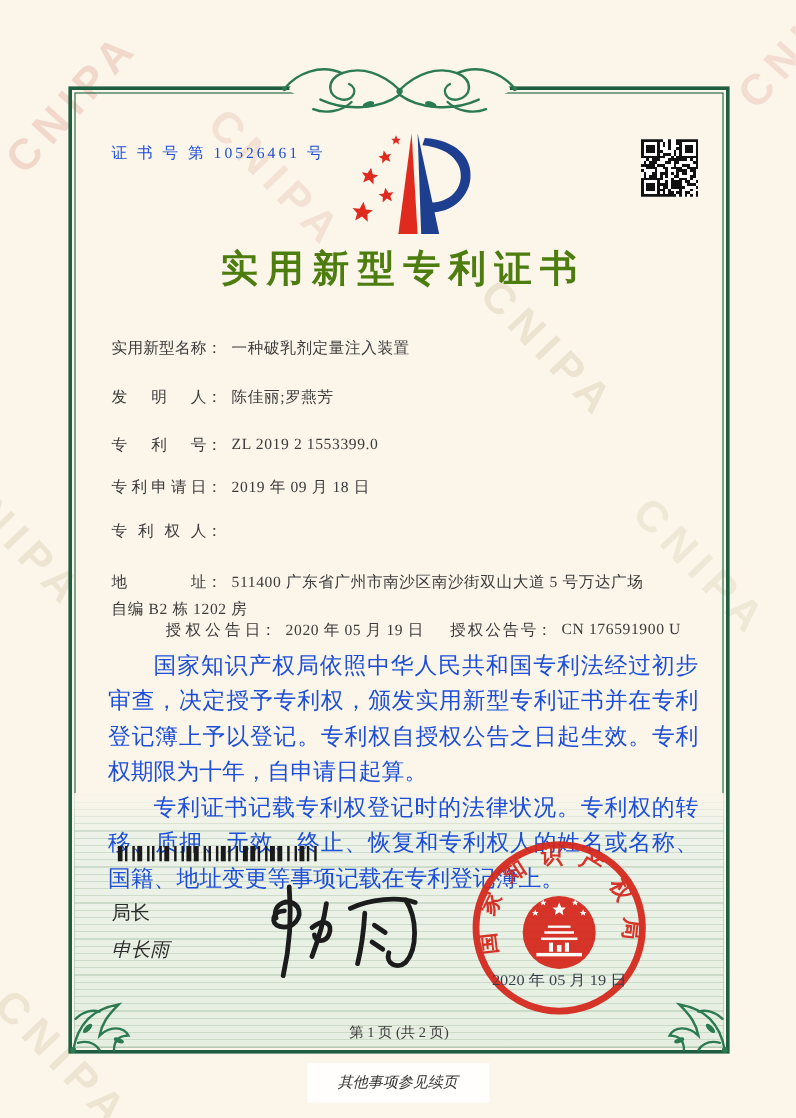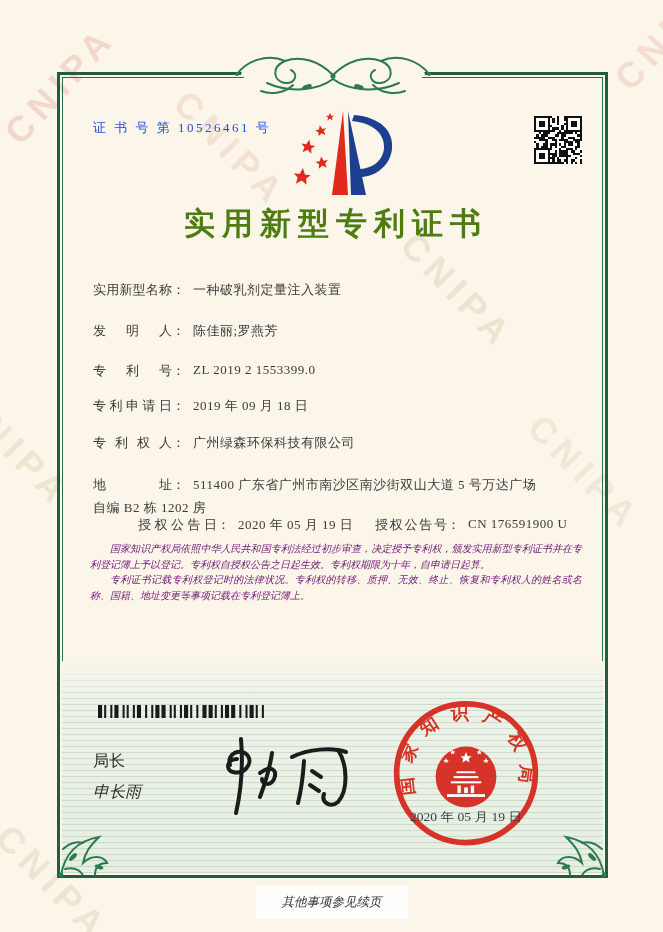--- a/index.html
+++ b/index.html
@@ -53,21 +53,21 @@
   .frow{position:absolute;left:0;display:flex;align-items:flex-start;white-space:nowrap;}
   .flabel{display:inline-block;width:79px;text-align:justify;text-align-last:justify;}
   .fcolon{display:inline-block;}
   .fvalue{display:inline-block;margin-left:8px;letter-spacing:0.5px;}
   .fvalue2{margin-top:5px;letter-spacing:0.5px;}
   .grant-no{position:absolute;left:237px;top:0;display:flex;white-space:nowrap;}
   .grant-no .flabel{width:72px;}
   
   .body-text{
     position:absolute;left:30px;top:466px;width:492px;z-index:2;
-    font-size:10px;font-style:italic;line-height:1.55;color:#701a75;
+    font-size:19px;line-height:1.55;color:#1d4ed8;
     text-align:justify;
   }
   .body-text p{margin:0;text-indent:2em;}
   
   .barcode{position:absolute;left:38px;top:630px;width:170px;height:13px;z-index:2;}
   .director{position:absolute;left:33px;top:676px;z-index:2;
     font-family:"Liberation Sans","DejaVu Sans",sans-serif;font-size:16px;color:#2c2c2c;}
   .director .name{margin-top:10px;font-style:italic;}
   .signature{position:absolute;left:140px;top:648px;z-index:2;}
   .seal{position:absolute;left:330px;top:622px;z-index:2;}
@@ -358,21 +358,20 @@
       <span class="fvalue">ZL 2019 2 1553399.0</span>
     </div>
     <div class="frow" style="top:116px">
       <span class="flabel">专利申请日</span>
         <span class="fcolon">：</span>
       <span class="fvalue">2019 年 09 月 18 日</span>
     </div>
     <div class="frow" style="top:153px">
       <span class="flabel">专利权人</span>
         <span class="fcolon">：</span>
-      <span class="fvalue">广州绿森环保科技有限公司</span>
     </div>
     <div class="frow" style="top:195px;display:block;">
       <div style="display:flex;white-space:nowrap;">
         <span class="flabel">地址</span>
           <span class="fcolon">：</span>
         <span class="fvalue">511400 广东省广州市南沙区南沙街双山大道 5 号万达广场</span>
       </div>
       <div class="fvalue2">自编 B2 栋 1202 房</div>
     </div>
     <div class="frow" style="top:235px;width:495px;margin-left:45px;">
@@ -466,15 +465,16 @@
           <rect x="71" y="93" width="3.6" height="8"></rect>
           <rect x="85" y="93" width="3.6" height="8"></rect>
           <rect x="78" y="95" width="4" height="6"></rect>
           <rect x="60" y="102" width="40" height="3"></rect>
         </g>
       </g>
       <text x="80" y="130" text-anchor="middle" font-size="13" fill="#2a3140" textLength="118" lengthAdjust="spacingAndGlyphs" font-family="Liberation Serif, DejaVu Serif, serif">2020 年 05 月 19 日</text>
     </g>
   </svg>
 
+  <div class="page-info">第 1 页 (共 2 页)</div>
 </div>
 
 <div class="footer-note">其他事项参见续页</div>
 
 </body></html>

